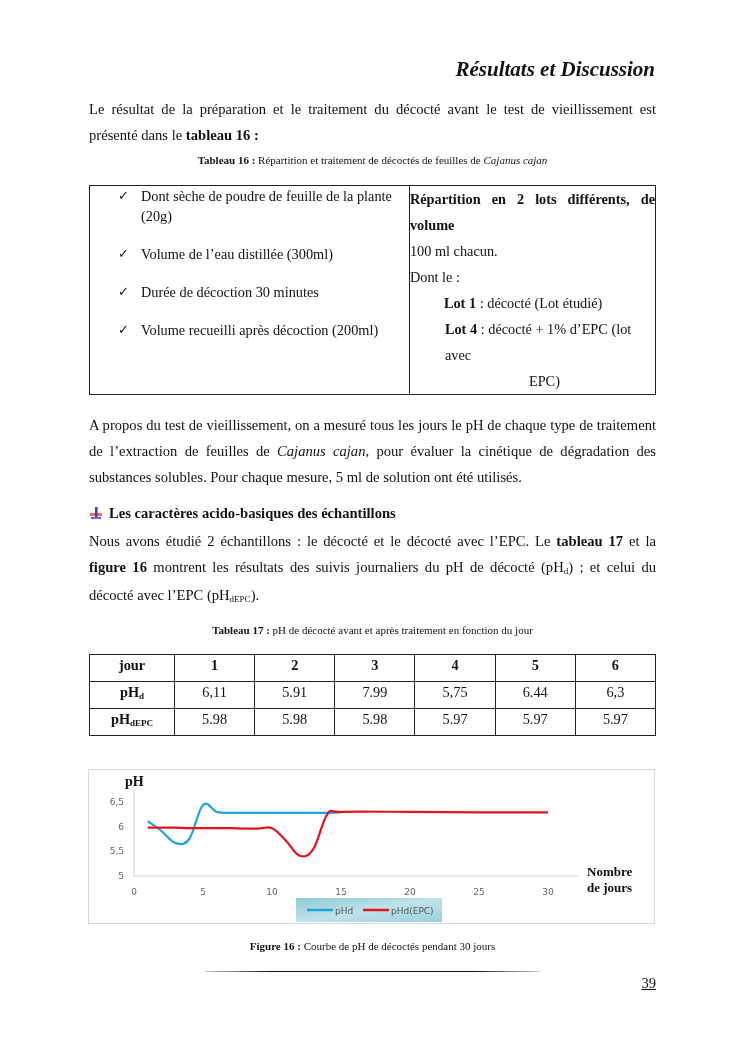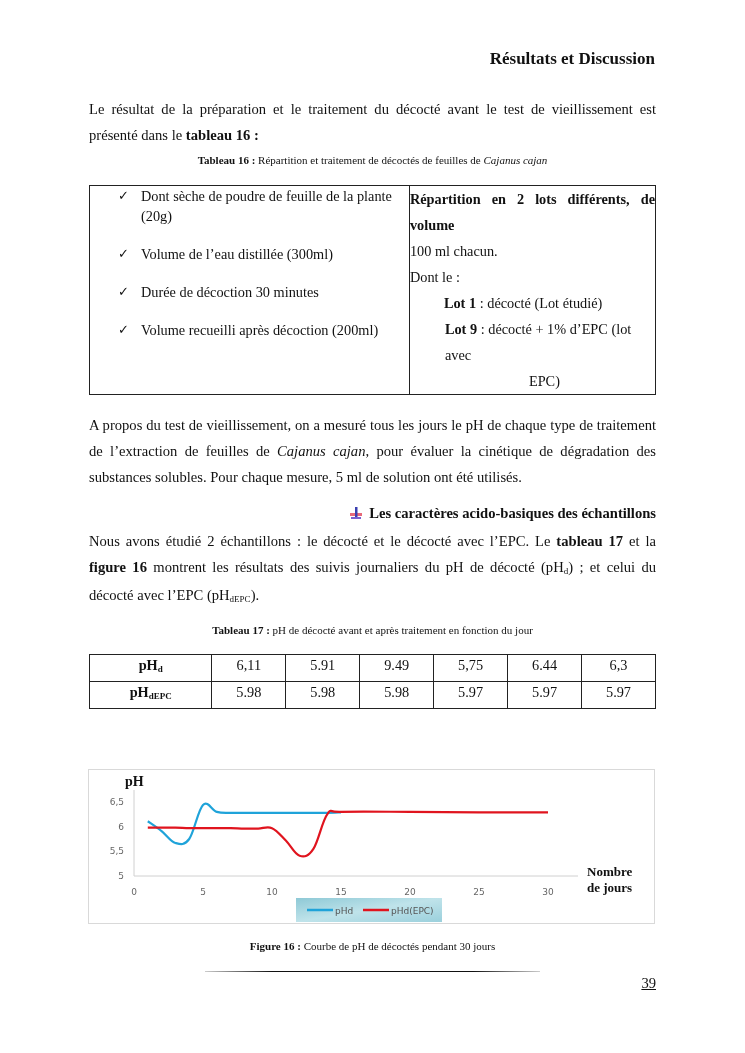--- a/index.html
+++ b/index.html
@@ -1,38 +1,38 @@
 <!DOCTYPE html>
 <html><head>
 <meta charset="utf-8">
 <style>
   html,body{margin:0;padding:0;background:#fff;}
   body{width:745px;height:1053px;position:relative;font-family:"Liberation Serif","DejaVu Serif",serif;color:#111;overflow:hidden;}
   .abs{position:absolute;}
-  .header{right:90px;top:49px;font-size:17px;font-weight:bold;}
+  .header{right:90px;top:57px;font-size:21px;font-weight:bold;font-style:italic;}
   .para{left:89px;width:567px;font-size:14.6px;line-height:26px;text-align:justify;}
   .caption{font-size:11px;text-align:center;left:89px;width:567px;}
   .caption b{font-weight:bold;}
   table{border-collapse:collapse;}
   #t16{left:89px;top:185px;width:567px;font-size:14.3px;}
   #t16 td,#t16 th{border:1px solid #222;vertical-align:top;padding:0;}
   #t16 th{font-weight:bold;height:16px;line-height:16px;font-size:14.3px;}
   .check-list{list-style:none;margin:0;padding:0;}
   .check-list li{position:relative;padding-left:51px;padding-right:6px;line-height:20px;margin-bottom:18px;}
   .check-list li:last-child{margin-bottom:0;}
   .check-list .ck{position:absolute;left:28px;top:0;font-size:13px;}
   .trt{padding:0 6px 0 6px;line-height:26px;}
   .trt .j{text-align:justify;text-align-last:justify;font-weight:bold;}
   .lot{padding-left:34px;}
   .lot2{padding-left:35px;}
   #t17{left:89px;top:654px;width:567px;font-size:14.3px;}
   #t17 td{border:1px solid #222;text-align:center;height:26px;padding:0;vertical-align:top;line-height:20px;}
   #t17 td.rh{font-weight:bold;}
   sub.s{font-size:9px;vertical-align:baseline;position:relative;top:2px;}
-  .section{left:89px;width:567px;top:505px;font-size:14.6px;font-weight:bold;text-align:right;}
+  .section{left:89px;width:567px;top:505px;font-size:14.6px;font-weight:bold;text-align:left;}
   .chartbox{left:88px;top:769px;width:565px;height:153px;border:1px solid #d9d9d9;background:#fff;}
   .footerline{left:205px;top:971px;width:335px;height:1px;background:linear-gradient(90deg,#ccc,#111 20%,#111 80%,#ccc);}
   .pagenum{left:89px;width:567px;top:975px;text-align:right;font-size:14.6px;text-decoration:underline;}
 </style>
 </head>
 <body>
 
 <div class="abs header">Résultats et Discussion</div>
 
 <div class="abs para" style="top:96px;"><span>Le résultat de la préparation et le traitement du décocté avant le test de vieillissement est présenté dans le </span><b>tableau 16 :</b></div>
@@ -48,21 +48,21 @@
         <li><span class="ck">✓</span><span>Volume de l’eau distillée (300ml)</span></li>
         <li><span class="ck">✓</span><span>Durée de décoction 30 minutes</span></li>
         <li><span class="ck">✓</span><span>Volume recueilli après décoction (200ml)</span></li>
       </ul>
     </td>
     <td class="trt">
       <div class="j">Répartition en 2 lots différents, de volume</div>
       <div>100 ml chacun.</div>
       <div>Dont le :</div>
       <div class="lot"><b>Lot 1</b><span> : décocté (Lot étudié)</span></div>
-      <div class="lot2"><b>Lot 9</b><span> : décocté + 1% d’EPC (lot avec</span></div>
+      <div class="lot2"><b>Lot 4</b><span> : décocté + 1% d’EPC (lot avec</span></div>
       <div style="padding-left:119px;">EPC)</div>
     </td>
   </tr>
 </tbody>
   </table>
 
 <div class="abs para" style="top:412px;"><span>A propos du test de vieillissement, on a mesuré tous les jours le pH de chaque type de traitement de l’extraction de feuilles de </span><i>Cajanus cajan</i><span>, pour évaluer la cinétique de dégradation des substances solubles. Pour chaque mesure, 5 ml de solution ont été utilisés.</span></div>
 
 <div class="abs section">
   <svg width="14" height="14" viewBox="0 0 14 14" style="vertical-align:-2px;margin-right:6px;">
@@ -71,25 +71,34 @@
     <rect x="2" y="11" width="10" height="2" fill="#7a5fd0"></rect>
   </svg><span>Les caractères acido-basiques des échantillons</span>
 </div>
 
 <div class="abs para" style="top:528px;"><span>Nous avons  étudié 2 échantillons : le décocté et le décocté avec l’EPC. Le </span><b>tableau 17</b><span> et la </span><b>figure 16</b><span> montrent les résultats des suivis journaliers du pH de décocté (pH</span><sub class="s">d</sub><span>) ; et celui du décocté avec l’EPC (pH</span><sub class="s">dEPC</sub><span>).</span></div>
 
 <div class="abs caption" style="top:624px;"><b>Tableau 17 :</b><span> pH de décocté avant et après traitement en fonction du jour</span></div>
 
 <table class="abs" id="t17">
   <tbody>
+      <tr>
+    <td class="rh" style="width:84px;">jour</td>
+    <td class="rh">1</td>
+    <td class="rh">2</td>
+    <td class="rh">3</td>
+    <td class="rh">4</td>
+    <td class="rh">5</td>
+    <td class="rh">6</td>
+  </tr>
   <tr>
     <td class="rh"><span>pH</span><sub class="s">d</sub></td>
     <td>6,11</td>
     <td>5.91</td>
-    <td>9.49</td>
+    <td>7.99</td>
     <td>5,75</td>
     <td>6.44</td>
     <td>6,3</td>
   </tr>
   <tr>
     <td class="rh"><span>pH</span><sub class="s">dEPC</sub></td>
     <td>5.98</td>
     <td>5.98</td>
     <td>5.98</td>
     <td>5.97</td>

